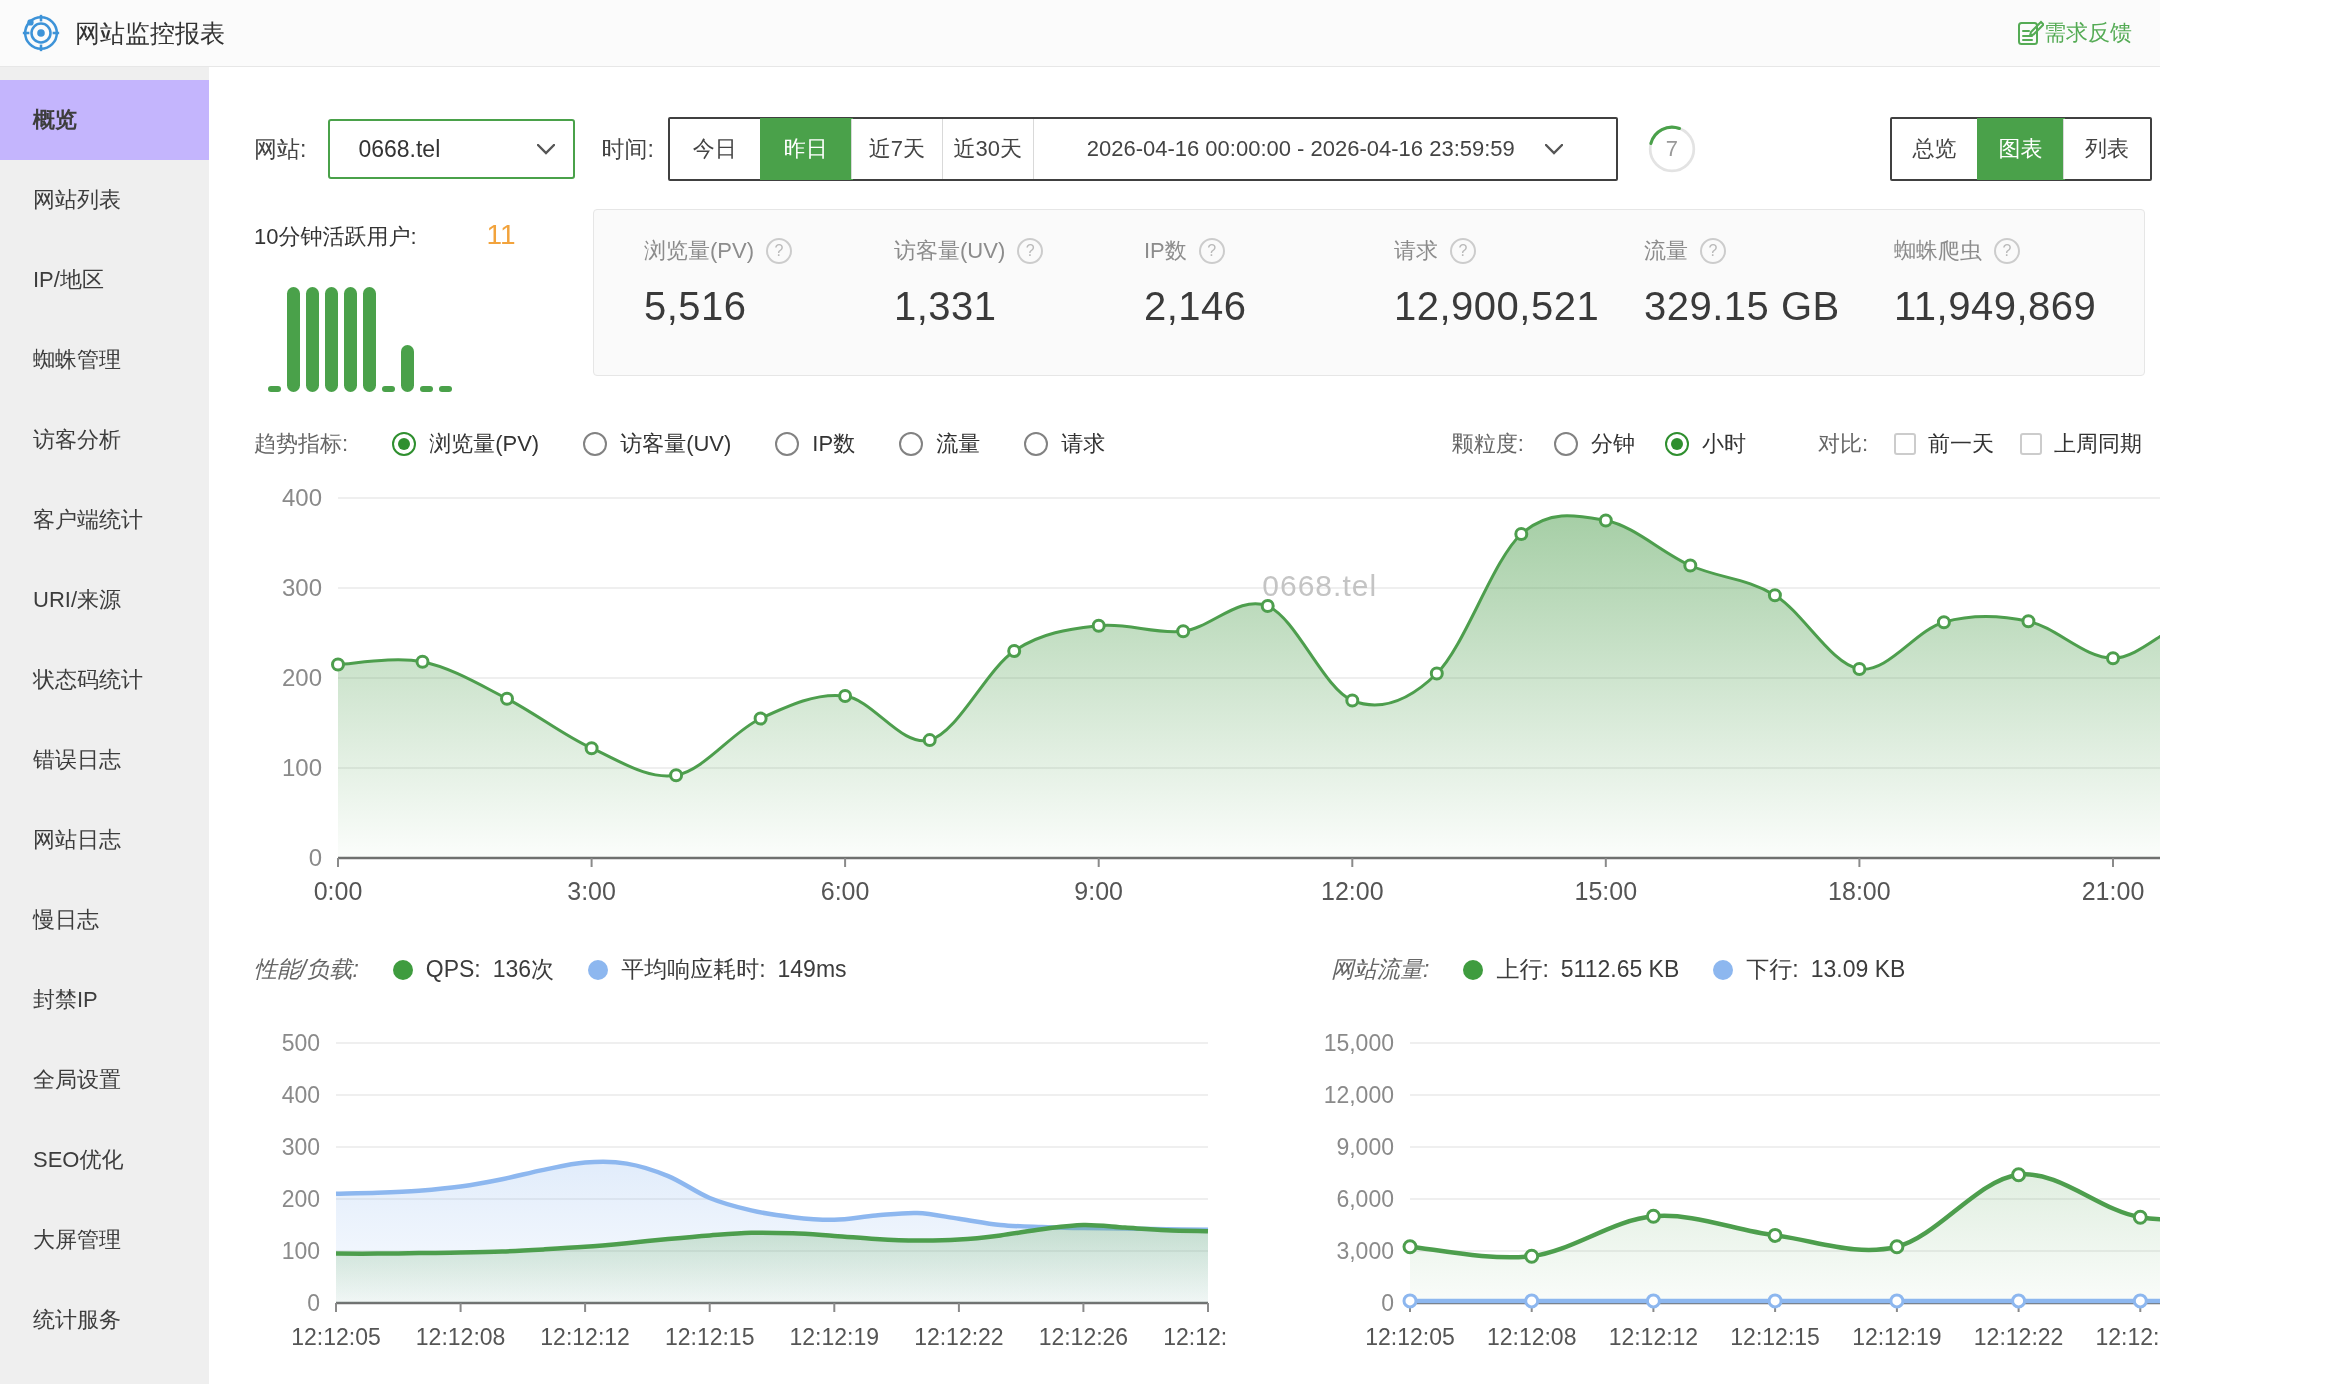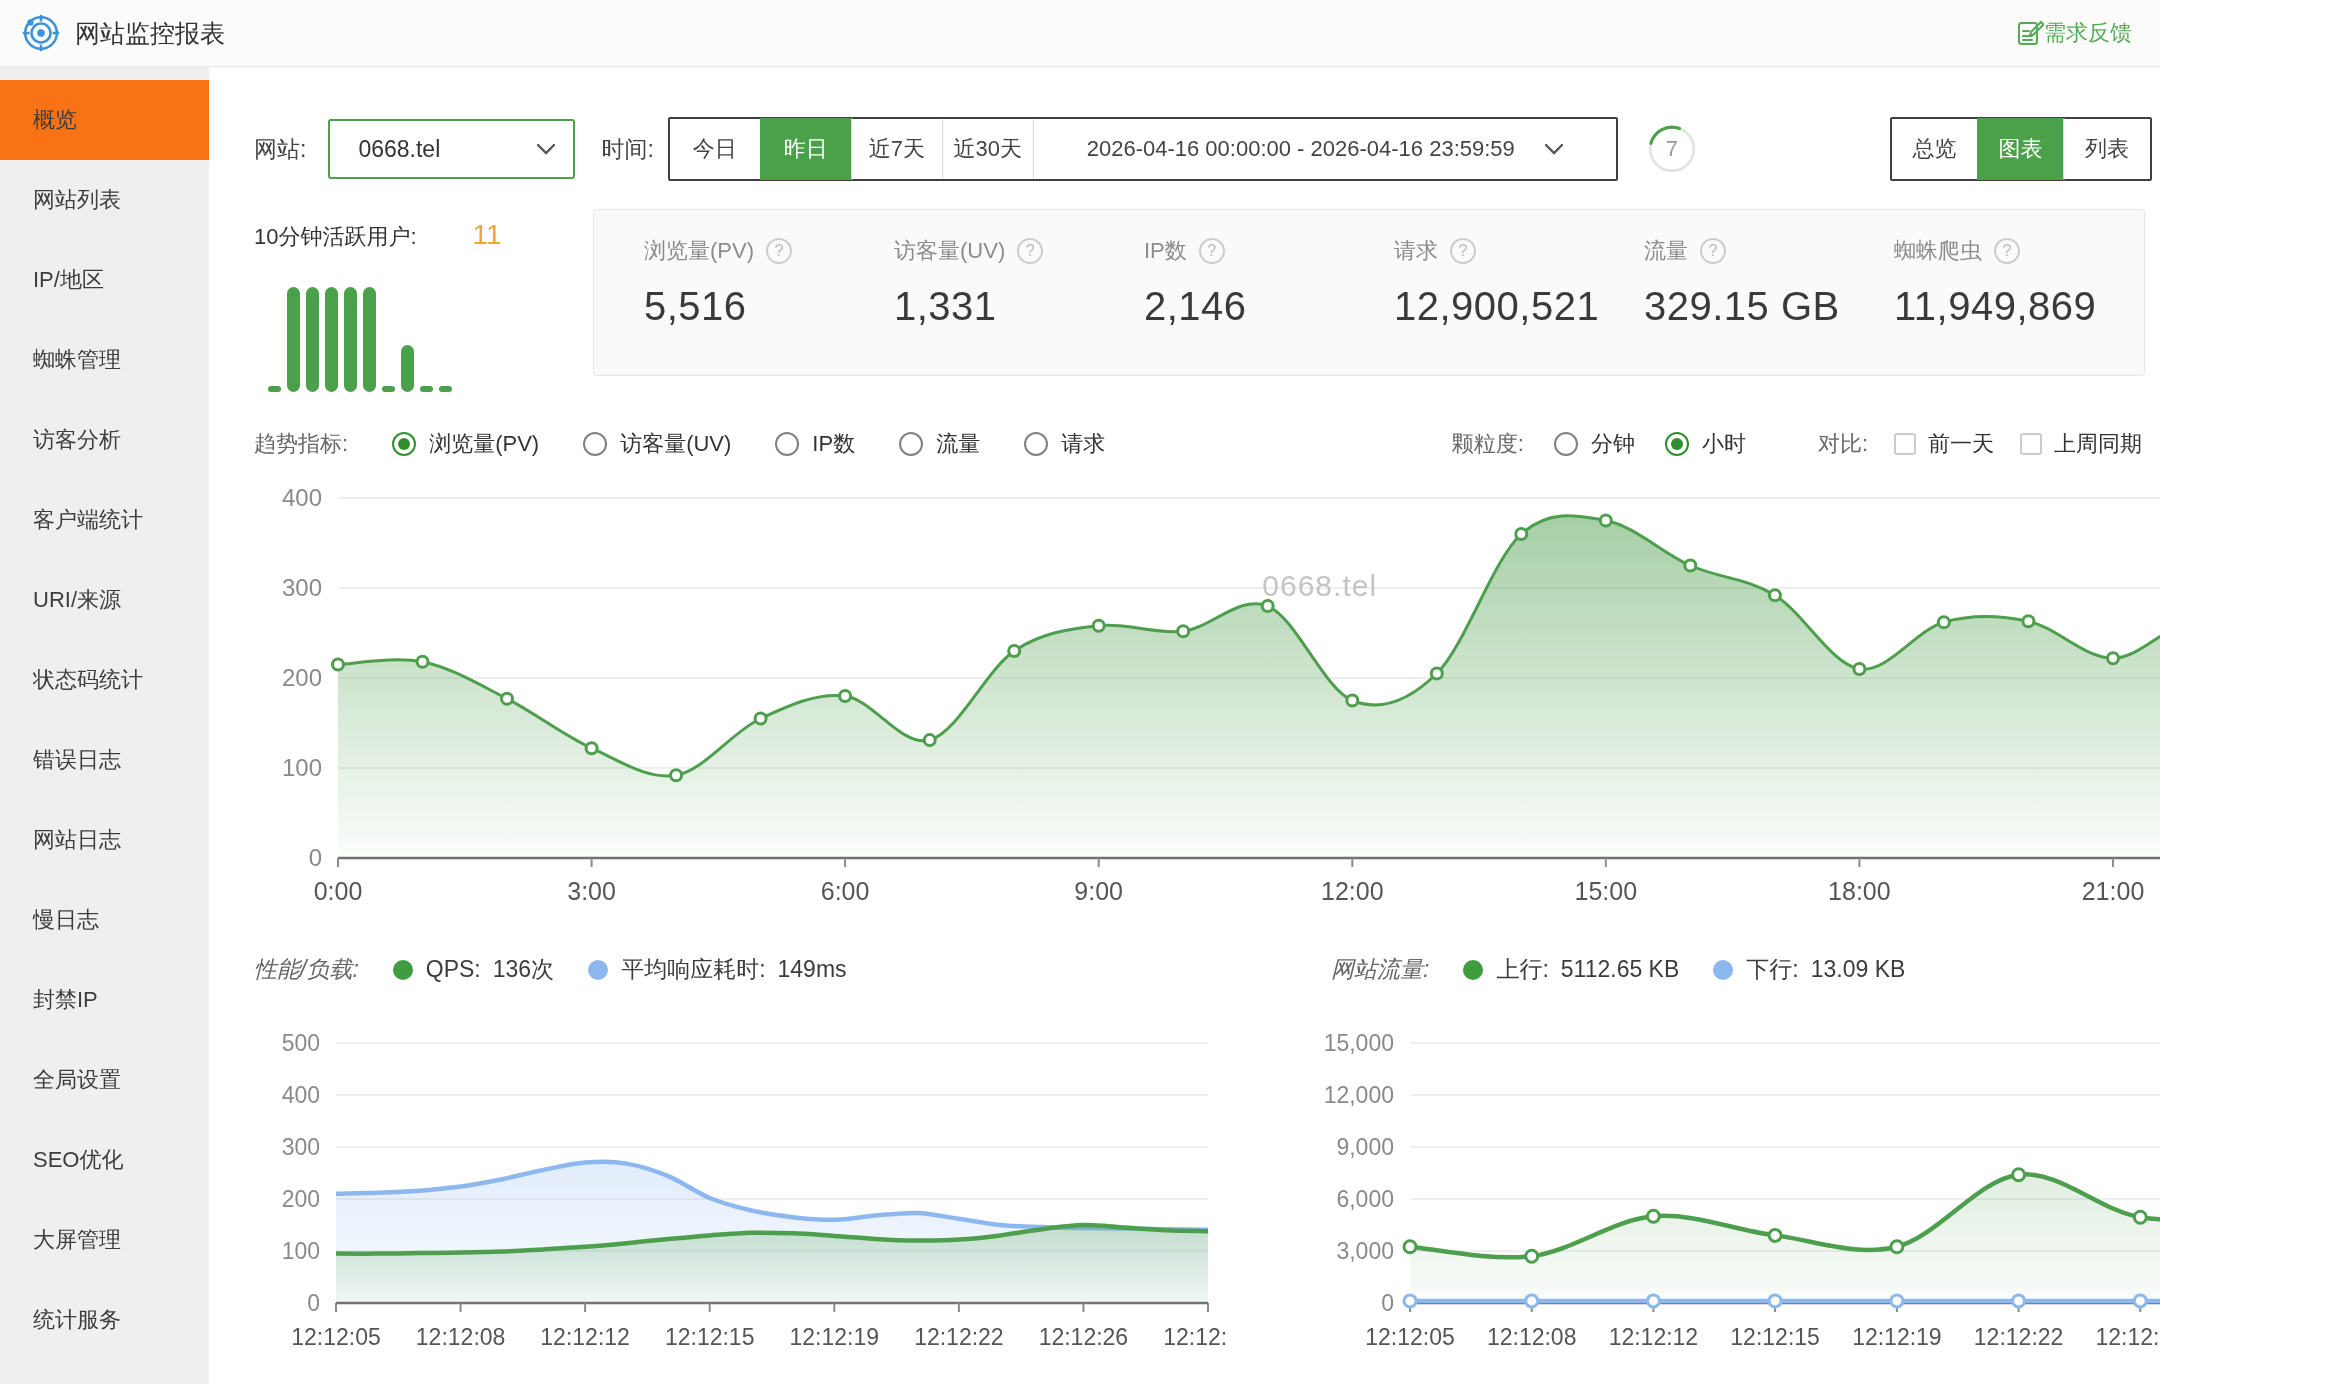--- a/index.html
+++ b/index.html
@@ -8,21 +8,21 @@
 
   
   .topbar{position:absolute;top:0;left:0;right:0;height:66px;background:#fbfbfb;border-bottom:1px solid #e7e7e7;display:flex;align-items:center;z-index:5;}
   .logo{margin-left:22px;width:38px;height:38px;}
   .app-title{font-size:25px;color:#333;margin-left:15px;}
   .feedback{margin-left:auto;margin-right:28px;display:flex;align-items:center;color:#55ab55;font-size:22px;cursor:pointer;}
 
   
   #sidebar{position:absolute;top:66px;left:0;width:209px;bottom:0;background:#efefef;padding-top:14px;box-sizing:border-box;}
   .side-item{height:80px;line-height:80px;padding-left:33px;font-size:22px;color:#3d3d3d;cursor:pointer;white-space:nowrap;}
-  .side-item.active{background:#f97316;}
+  .side-item.active{background:#c4b5fd;font-weight:bold;}
 
   
   #main{position:absolute;left:209px;top:66px;right:0;bottom:0;background:#fff;}
 
   .controls{position:absolute;top:52px;left:45px;right:8px;height:62px;display:flex;align-items:center;}
   .ctl-label{font-size:23px;color:#444;}
   .site-select{width:247px;height:60px;border:2px solid #4aa14a;border-radius:3px;margin-left:22px;display:flex;align-items:center;justify-content:space-between;padding:0 18px 0 28px;box-sizing:border-box;background:#fff;font-size:23px;color:#333;cursor:pointer;}
   .time-label{margin-left:26px;}
   .btn-group{display:flex;height:60px;border:2px solid #404040;border-radius:2px;margin-left:14px;background:#fff;box-sizing:content-box;}
   .tbtn{min-width:91px;padding:0 8px;line-height:60px;text-align:center;font-size:22px;color:#444;border-right:1px solid #d9d9d9;cursor:pointer;box-sizing:border-box;background:#fff;}
@@ -31,21 +31,21 @@
   .date-range{width:582px;display:flex;align-items:center;justify-content:center;gap:30px;font-size:22px;color:#444;cursor:pointer;background:#fff;}
   .countdown{position:relative;width:52px;height:52px;margin-left:28px;}
   .countdown svg{position:absolute;left:0;top:0;}
   .countdown span{position:absolute;left:0;top:0;right:0;bottom:0;display:flex;align-items:center;justify-content:center;font-size:22px;color:#999;}
   .view-group{margin-left:auto;}
   .vbtn{min-width:86px;padding:0 6px;}
 
   
   .au{position:absolute;top:143px;left:45px;width:330px;}
   .au-head{margin-top:10px;font-size:22px;color:#333;display:flex;align-items:baseline;gap:46px;}
-  .au-value{color:#f2a33c;font-size:28px;margin-left:10px;text-align:right;}
+  .au-value{color:#f2a33c;font-size:28px;margin-left:24px;text-align:right;}
   .au-bars{margin-top:34px;height:106px;display:flex;align-items:flex-end;gap:6px;padding-left:14px;}
   .au-bar{width:13px;border-radius:7px;background:#4aa14a;}
 
   .stats-box{position:absolute;top:143px;left:384px;right:15px;height:167px;background:#fafafa;border:1px solid #e6e6e6;border-radius:4px;box-sizing:border-box;display:flex;padding:26px 0 0 50px;}
   .stat-col{width:289px;}
   .stat-label{font-size:22px;color:#8c8c8c;display:flex;align-items:center;gap:12px;}
   .help{width:26px;height:26px;border:2px solid #ccc;border-radius:50%;color:#b9b9b9;font-size:16px;display:flex;align-items:center;justify-content:center;box-sizing:border-box;cursor:pointer;background:#fafafa;}
   .stat-value{font-size:40px;color:#3a3a3a;margin-top:18px;letter-spacing:0.5px;}
 
   

